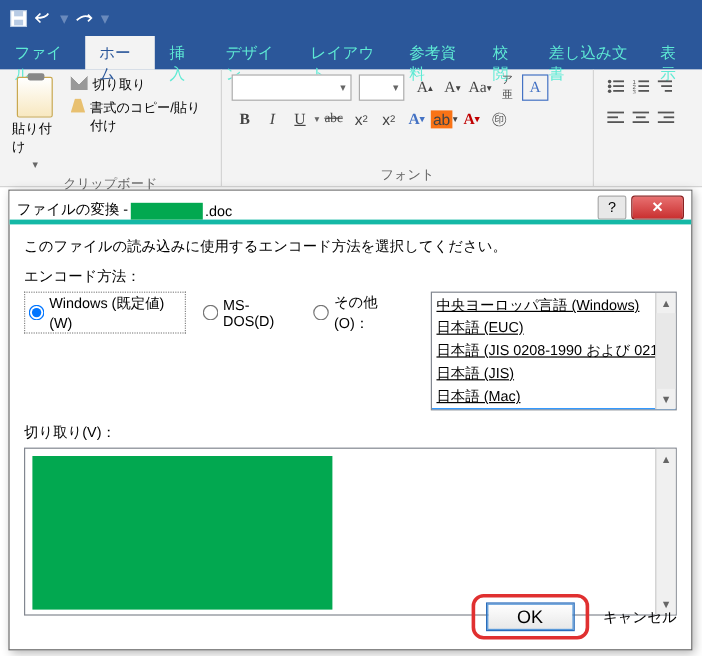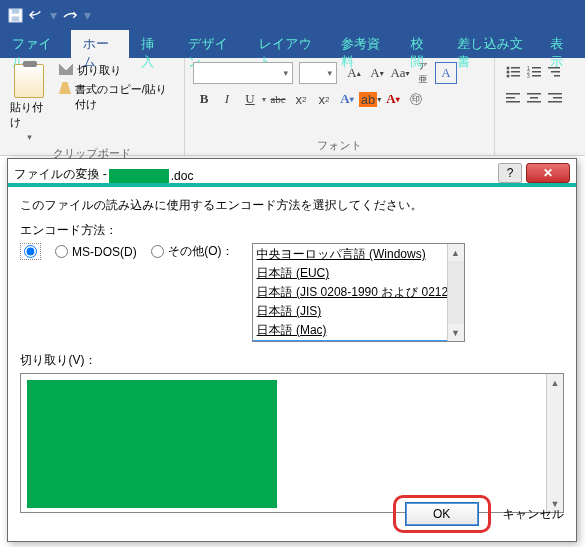--- a/index.html
+++ b/index.html
@@ -69,21 +69,21 @@
 
 .preview-label { margin-bottom:4px; }
 .preview-box { border:1px solid #828790; height:140px; position:relative; padding:6px 20px 6px 6px; }
 .preview-content { background:#02a850; width:250px; height:128px; }
 .preview-scroll { position:absolute; right:0; top:0; width:17px; height:100%; background:#f0f0f0; border-left:1px solid #ccc; display:flex; flex-direction:column; }
 .preview-scroll .arr { height:17px; display:flex; align-items:center; justify-content:center; font-size:9px; color:#666; }
 .preview-scroll .track { flex:1; }
 
 .dlg-btns { position:absolute; bottom:8px; right:12px; display:flex; gap:12px; align-items:center; }
 .ok-wrap { border:3px solid #e03030; border-radius:10px; padding:5px 10px; }
-.ok-btn { width:72px; height:22px; background:linear-gradient(#fefefe,#e8e8e8); border:1px solid #5898d8; outline:1px solid #2b6dbb; font-size:12px; }
+.ok-btn { width:72px; height:22px; background:linear-gradient(#fefefe,#e8e8e8); border:1px solid #5898d8; outline:1px solid #2b6dbb; font-size:15px; }
 .cancel-btn { background:none; border:none; font-size:12px; cursor:pointer; }
 </style>
 </head>
 <body>
 
 <div class="titlebar">
   <span class="icon">
     <svg width="15" height="15" viewBox="0 0 16 16">
         <rect x="1" y="1" width="14" height="14" fill="#fff" stroke="#b8cbe4"></rect>
         <rect x="4" y="1" width="8" height="5" fill="#b8cbe4"></rect>
@@ -252,20 +252,21 @@
     </div>
   </div>
   <div class="dlg-body">
     <div class="dlg-msg">このファイルの読み込みに使用するエンコード方法を選択してください。</div>
     <div class="dlg-label">エンコード方法：</div>
     <div class="radio-row">
       <div style="display:flex;flex-direction:column;gap:0">
         <div style="display:flex;gap:14px;align-items:center">
           <label class="radio-opt sel">
             <input type="radio" checked="" style="">
+            <span>Windows (既定値)(W)</span>
           </label>
           <label class="radio-opt">
             <input type="radio" style="">
             <span>MS-DOS(D)</span>
           </label>
           <label class="radio-opt">
             <input type="radio" style="">
             <span>その他(O)：</span>
           </label>
         </div>

